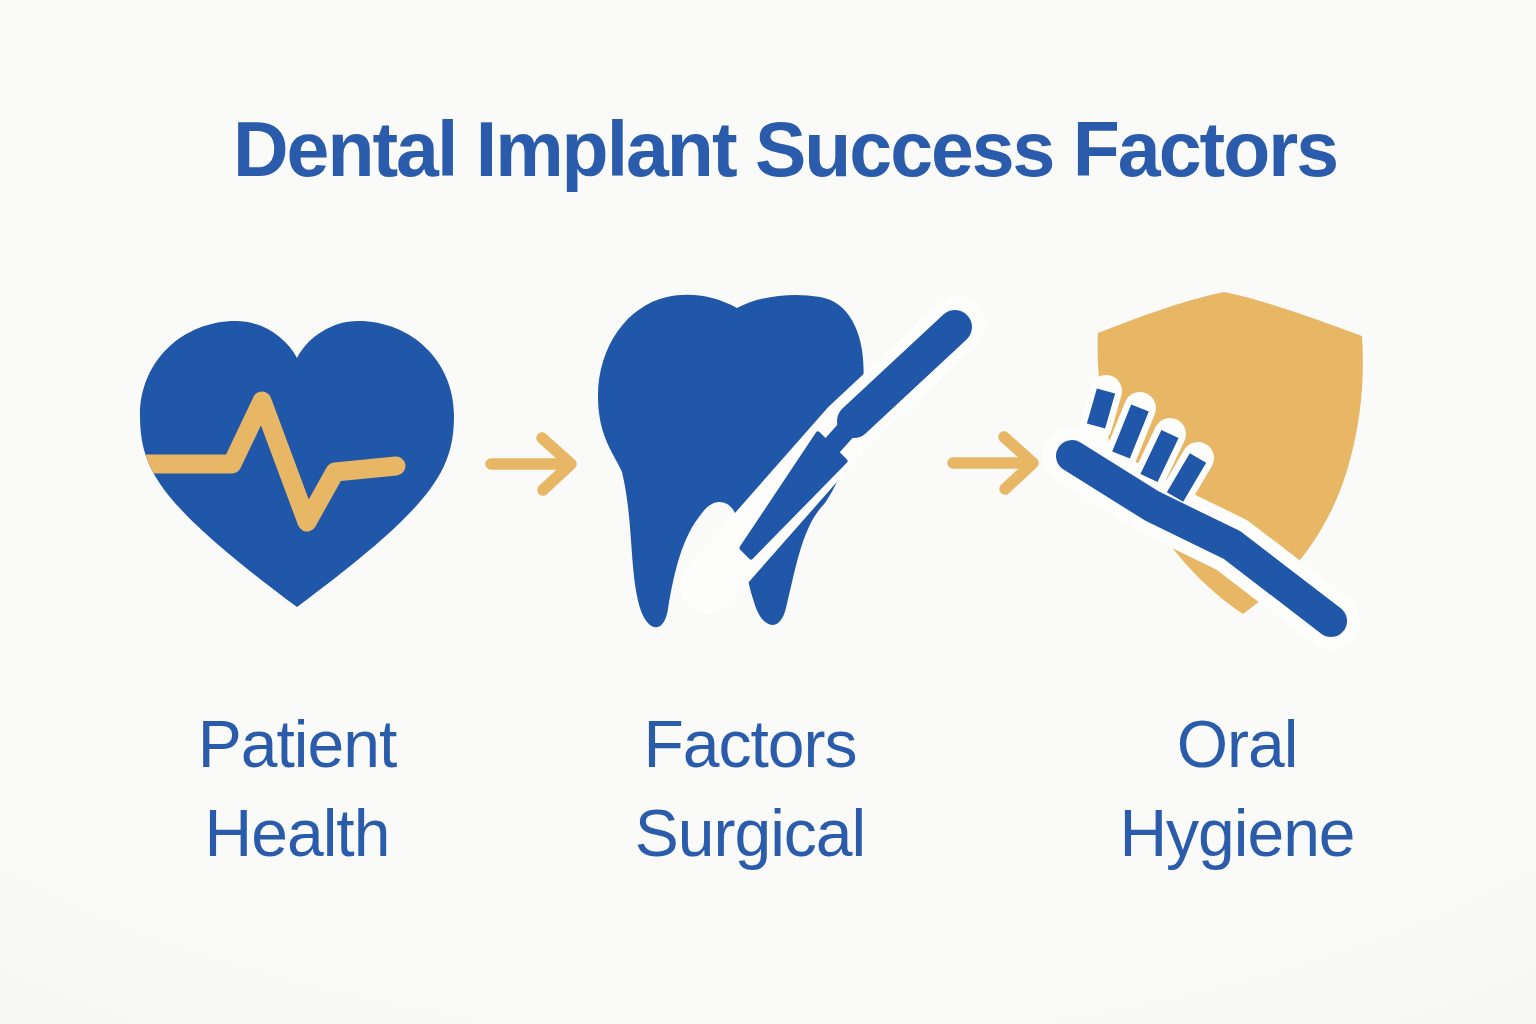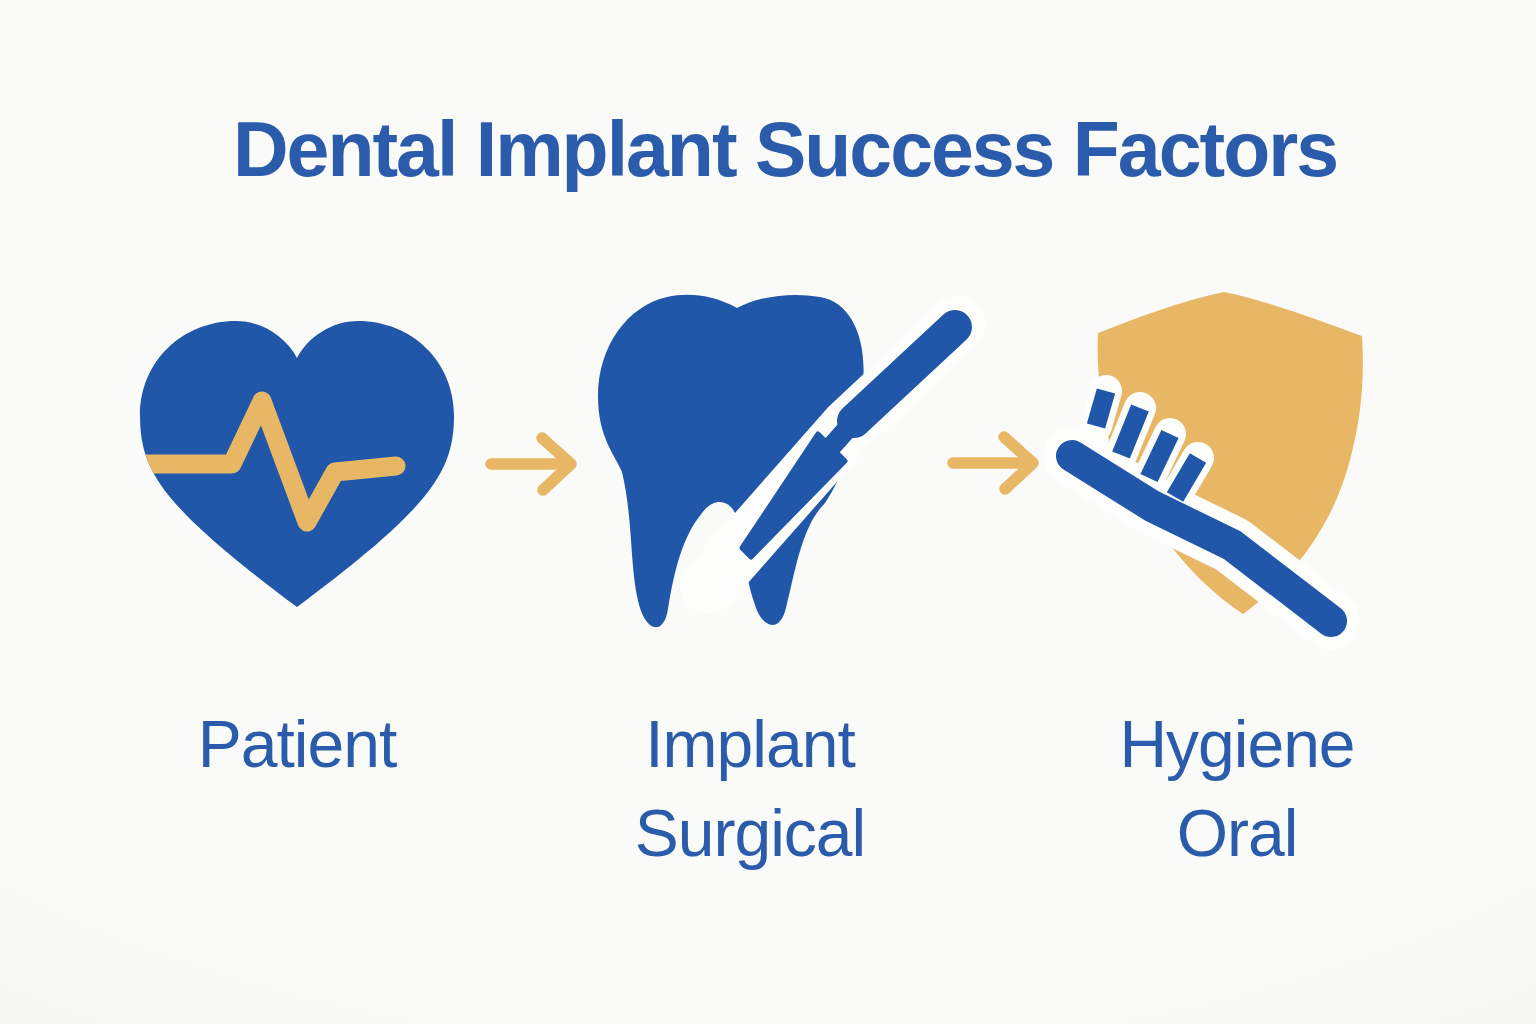--- a/index.html
+++ b/index.html
@@ -122,24 +122,25 @@
       <path class="stroke-halo" stroke-width="58" d="M 1072,456 L 1152,506 L 1232,545 L 1331,621"></path>
       <path class="stroke-halo" stroke-width="32" d="M 1106,391 L 1096,426 M 1140,408 L 1121,455 M 1170,434 L 1149,478 M 1198,458 L 1175,497"></path>
       <path class="tufts-blue" d="M 1106,391 L 1096,426 M 1140,408 L 1121,455 M 1170,434 L 1149,478 M 1198,458 L 1175,497"></path>
       <path class="stroke-blue" stroke-width="32" d="M 1072,456 L 1152,506 L 1232,545 L 1331,621"></path>
     </g>
   </svg>
 
   <div>
     <div class="label label-1">
       <span>Patient</span>
+      <span>Health</span>
     </div>
     <div class="label label-2">
-      <span>Implant</span>
+      <span>Factors</span>
       <span>Surgical</span>
     </div>
     <div class="label label-3">
+      <span>Oral</span>
       <span>Hygiene</span>
-      <span>Oral</span>
     </div>
   </div>
 
 </div>
 
 </body></html>

